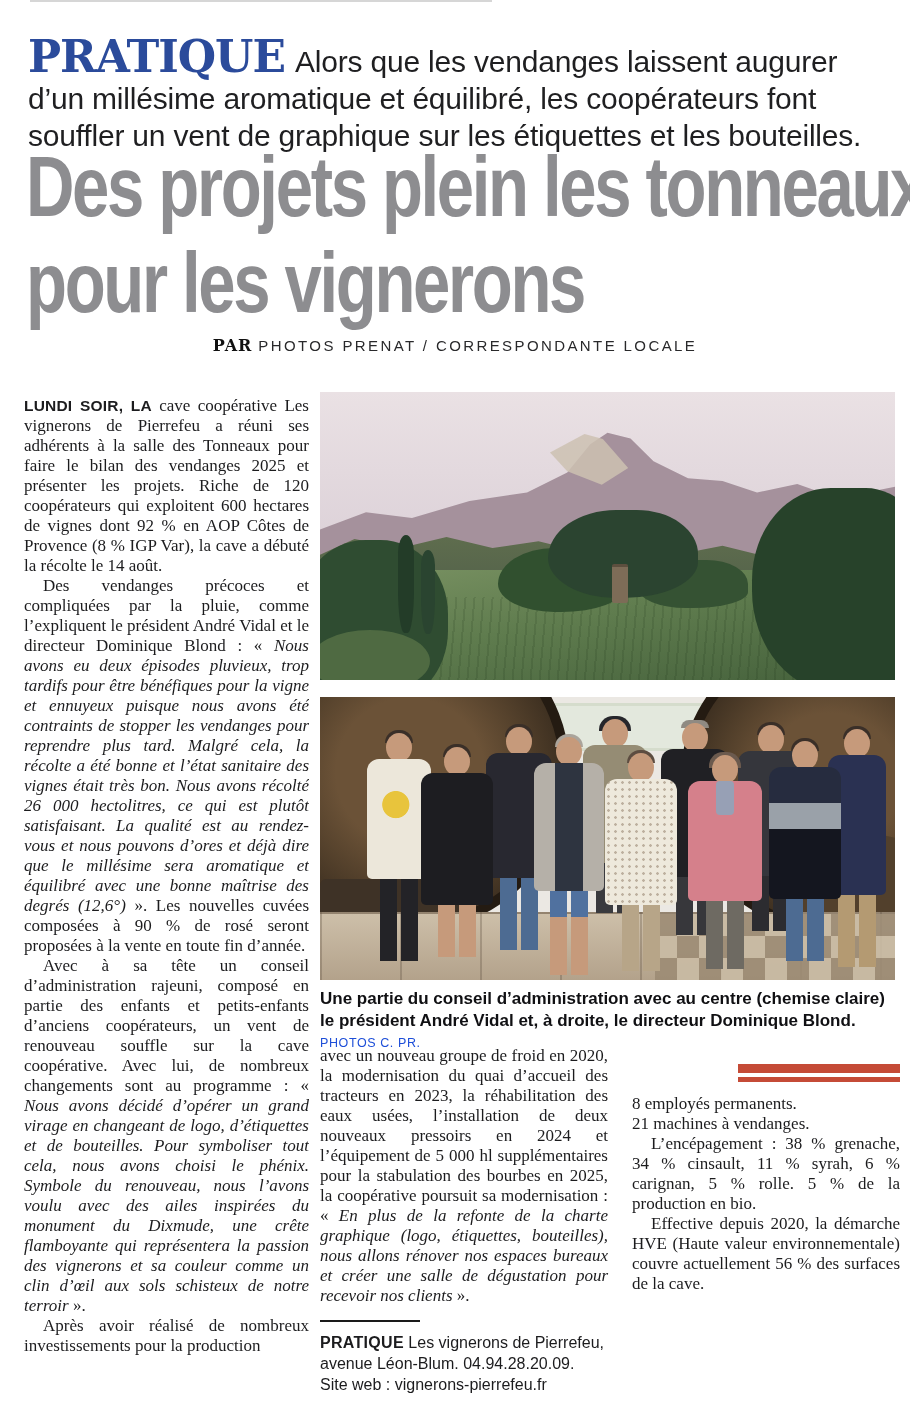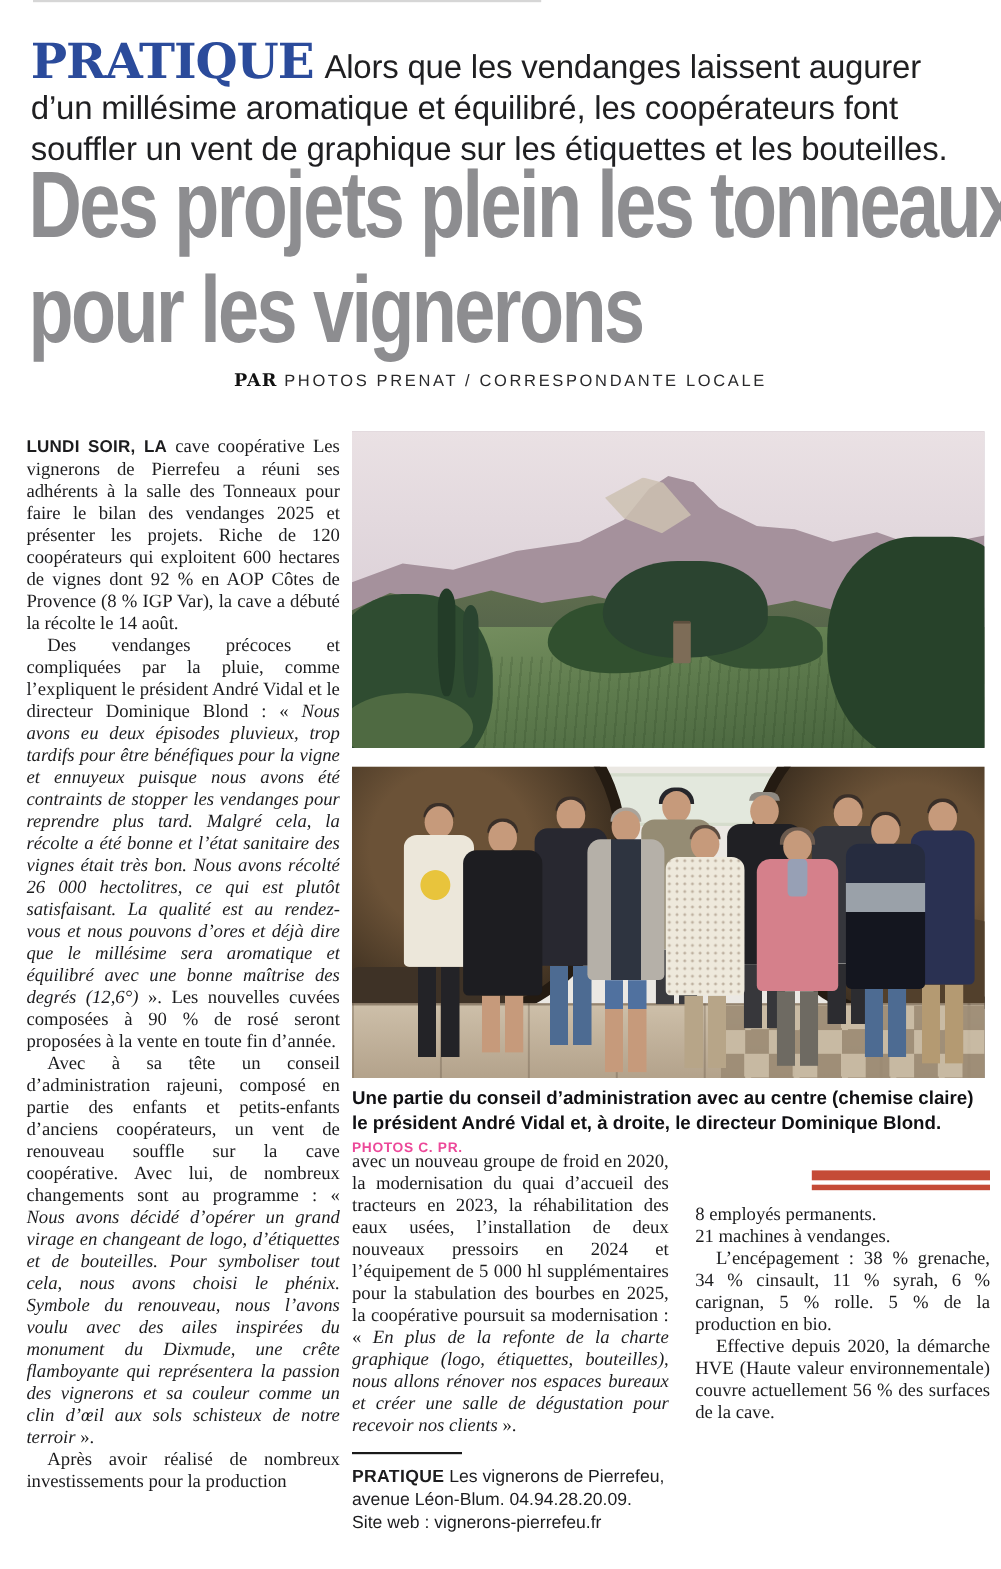--- a/index.html
+++ b/index.html
@@ -88,21 +88,21 @@
   .head{left:50%;transform:translateX(-50%);top:0;width:26px;height:29px;border-radius:50%;background:#c69a7b;}
   .hair{left:50%;transform:translateX(-50%);top:-3px;width:28px;height:13px;border-radius:14px 14px 0 0;background:#3a2f28;}
   .torso{top:26px;left:50%;transform:translateX(-50%);border-radius:12px 12px 5px 5px;}
   .legs{left:50%;transform:translateX(-50%);width:38px;}
   .legs-split{-webkit-mask:linear-gradient(90deg,#000 0 44%,transparent 44% 56%,#000 56% 100%);
               mask:linear-gradient(90deg,#000 0 44%,transparent 44% 56%,#000 56% 100%);}
 
   
   .caption{left:320px;top:988px;width:575px;font-family:"Liberation Sans",sans-serif;font-weight:bold;
     font-size:17px;line-height:21.5px;color:#101013;text-align:left;}
-  .credit{font-weight:bold;font-size:12.5px;letter-spacing:.6px;color:#ec4899;}
+  .credit{font-weight:normal;font-size:12.5px;letter-spacing:.6px;color:#1d4ed8;}
 
   
   .prat-rule{width:100px;border:none;border-top:2px solid #1a1a1a;margin:14px 0 10px 0;}
   .pratique{font-family:"Liberation Sans",sans-serif;font-size:16px;line-height:21px;color:#1c1c1e;text-align:left;}
   .prat-label{font-weight:bold;letter-spacing:.3px;}
 
   
   .sidebar{left:632px;top:1064px;width:268px;font-size:17px;line-height:20px;text-align:justify;}
   .sidebar-bars{margin-left:auto;width:162px;}
   .bar-thick{height:9px;background:#c54b37;}

